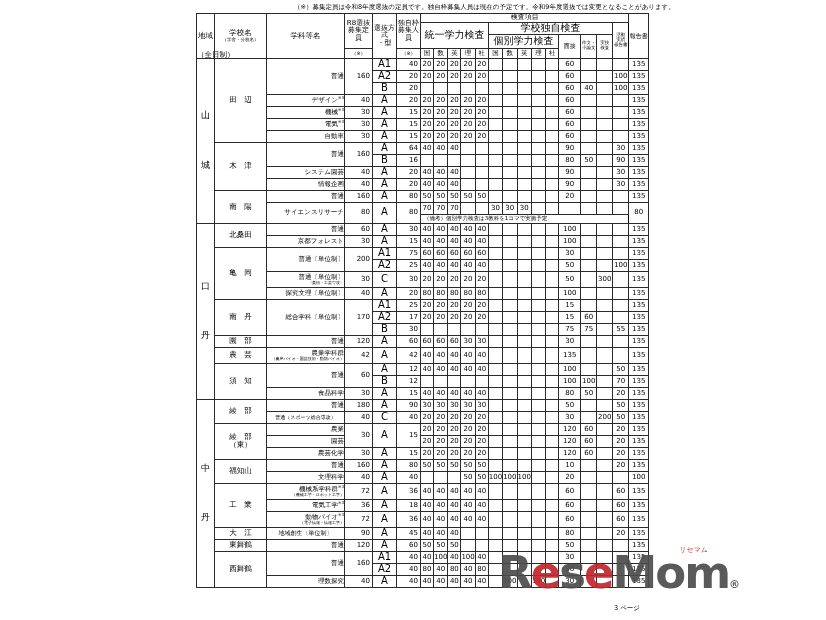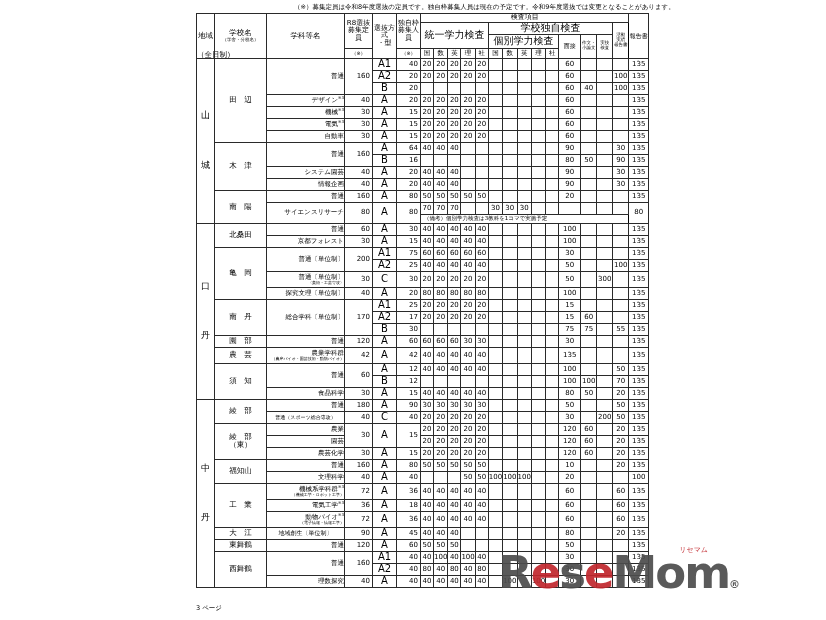--- a/index.html
+++ b/index.html
@@ -40,21 +40,21 @@
   td.sc{font-size:7.5px;white-space:pre-line;}
   td.dp{font-size:6.5px;text-align:right;}
   td.dps{font-size:5px;}
   td.dps2{font-size:6px;}
   td.num{text-align:right;padding-right:2px;font-size:7px;}
   td.mth{font-size:10px;}
   td.rm{text-align:left;font-size:5.5px;padding-left:3px;}
   td .sub{display:block;font-size:4px;line-height:1.1;}
   td .sup{font-size:4px;vertical-align:super;}
   .bl{border-left:1.4px solid #000;}
-  .footer{position:absolute;left:196px;top:604px;width:444px;text-align:left;font-size:6.5px;}
+  .footer{position:absolute;left:196px;top:604px;width:444px;text-align:right;font-size:6.5px;}
   .watermark{
     position:absolute;left:498px;top:550px;width:240px;height:56px;
     font-size:45px;font-weight:bold;letter-spacing:-2px;color:#4d4d4d;opacity:.92;
     white-space:nowrap;line-height:1;
   }
   .watermark .e{color:#c1272d;}
   .watermark .reg{font-size:11px;letter-spacing:0;vertical-align:baseline;}
   .watermark .kana{position:absolute;top:-3px;right:30px;font-size:7px;color:#c1272d;font-weight:normal;letter-spacing:0;}
 </style>
 </head>

